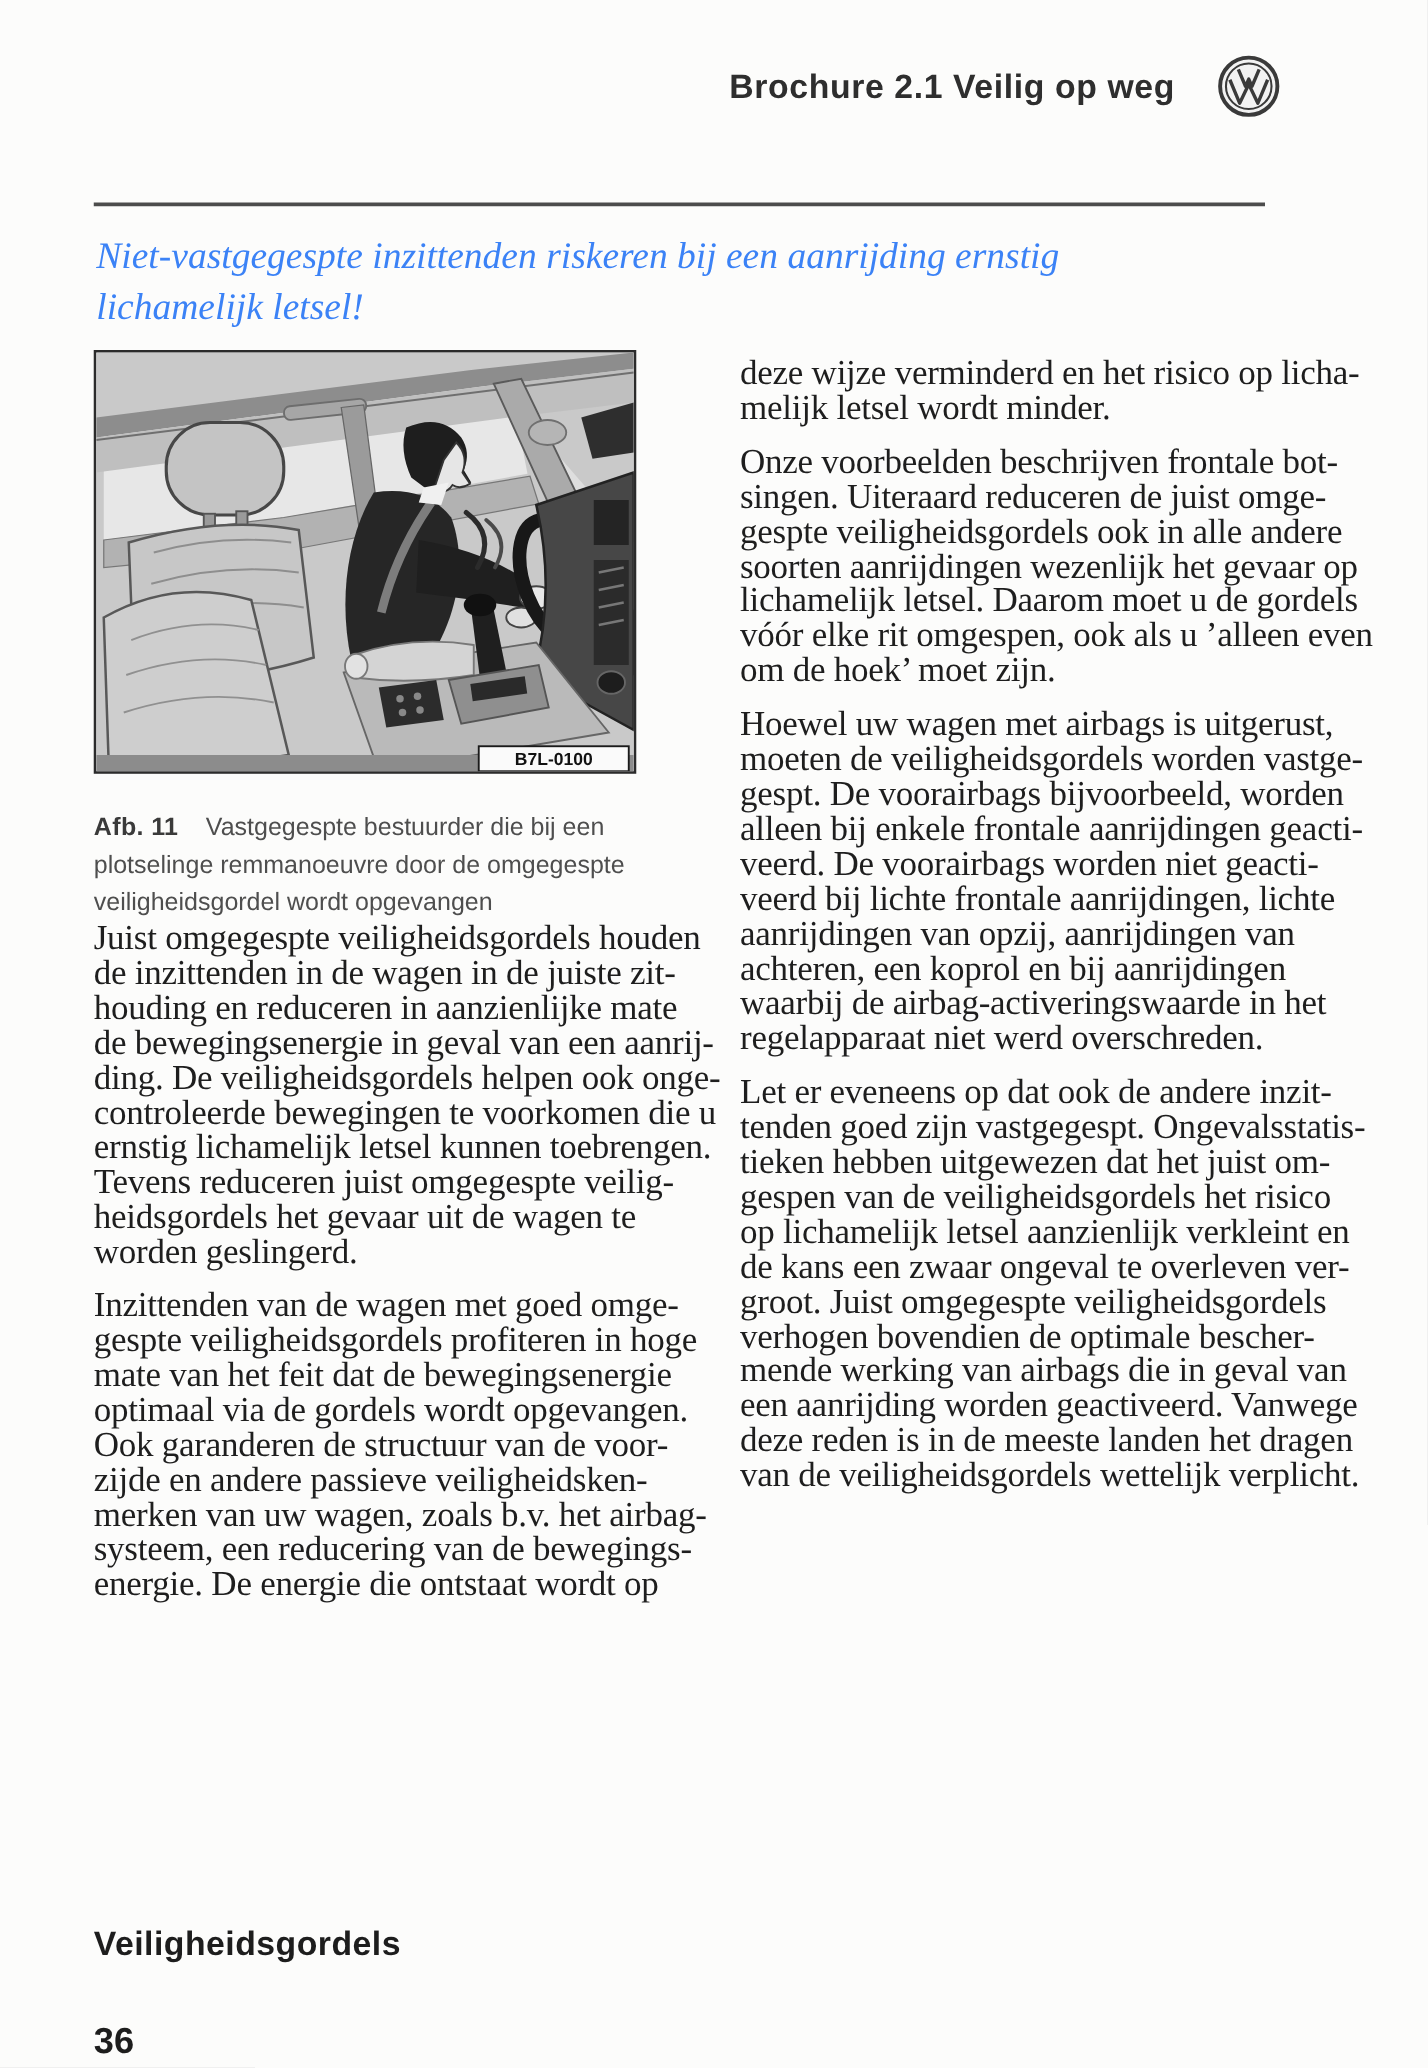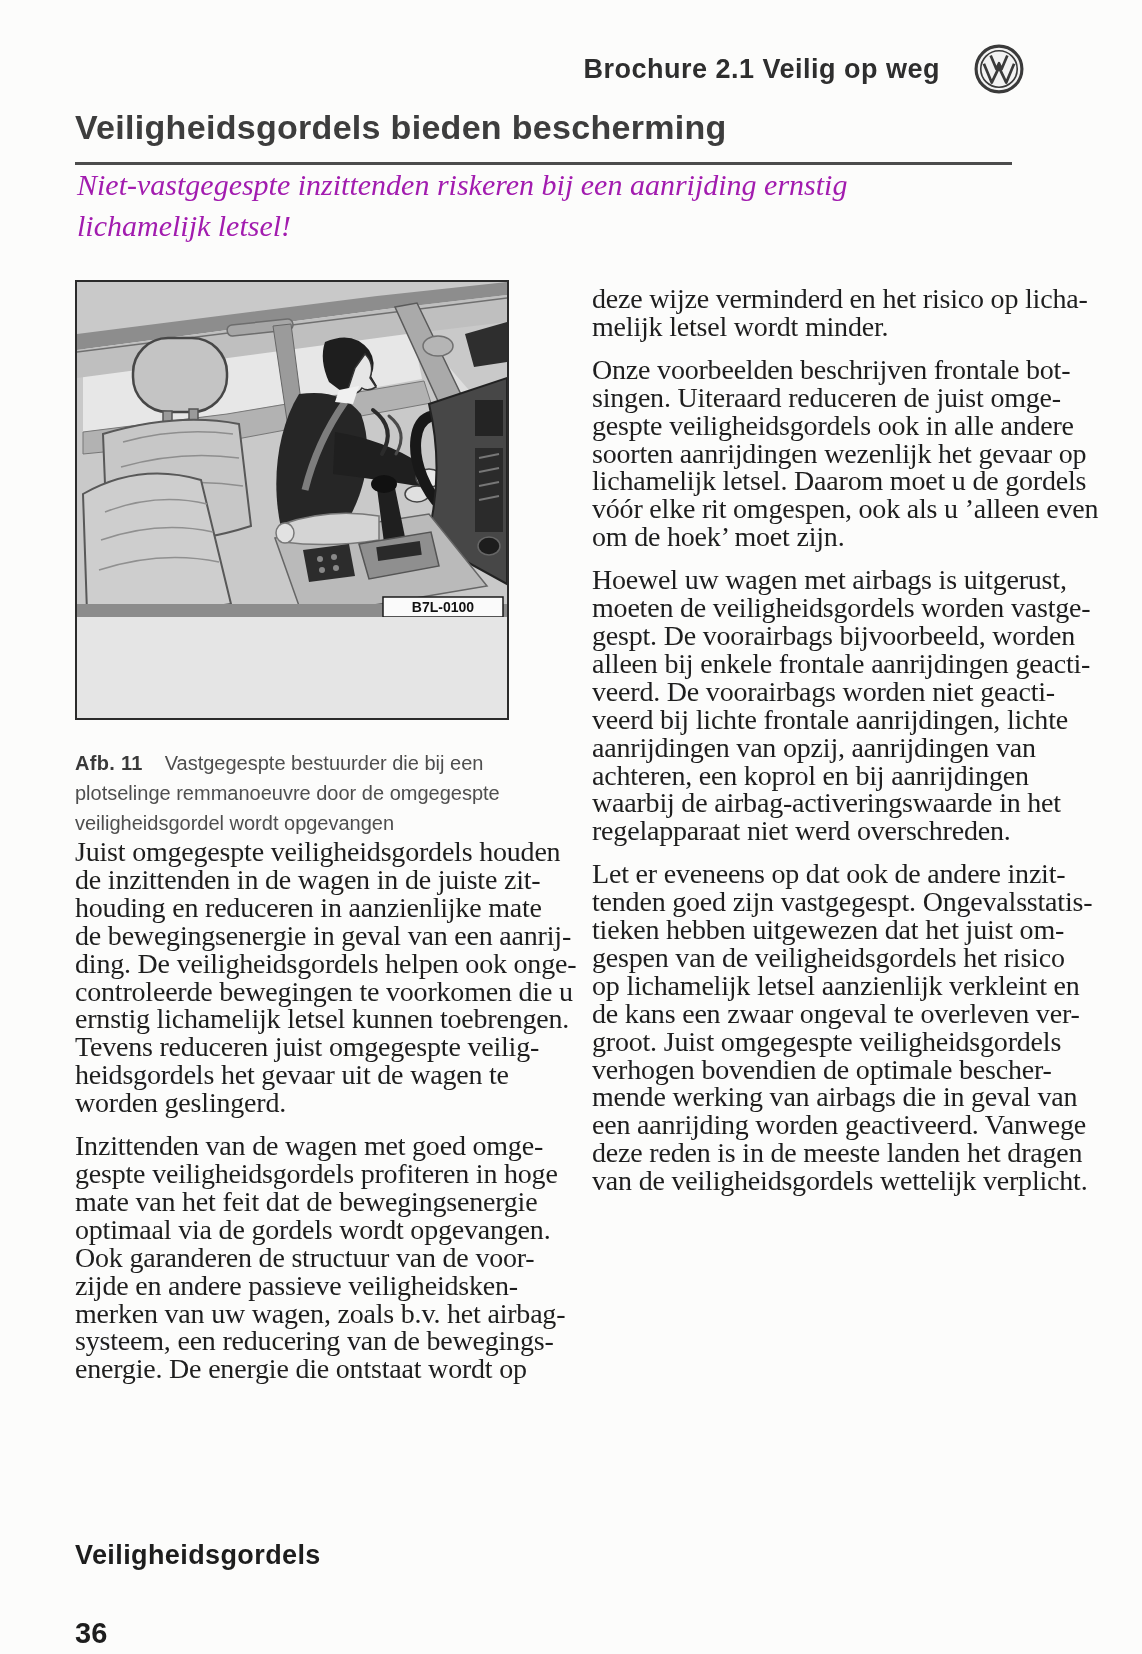--- a/index.html
+++ b/index.html
@@ -25,33 +25,33 @@
   .page-title{
     position:absolute;top:108px;left:75px;
     font-family:"Liberation Sans",sans-serif;font-weight:bold;
     font-size:34px;color:#3d3d3d;letter-spacing:.3px;
   }
   .title-rule{
     position:absolute;top:162px;left:75px;width:937px;height:3px;
     background:#4c4c4c;
   }
   .subtitle{
-    position:absolute;top:164px;left:77px;width:965px;
-    font-style:italic;font-size:30px;line-height:41px;color:#a21caf;
+    position:absolute;top:184px;left:77px;width:965px;
+    font-style:italic;font-size:30px;line-height:41px;color:#3b82f6;
     white-space:pre-line;
   }
   
   .columns{
     position:absolute;top:280px;left:75px;
     display:flex;gap:68px;align-items:flex-start;
   }
   .col-left{width:449px;}
   .col-right{width:432px;padding-top:5px;}
   .figure-frame{
-    width:434px;height:440px;border:2px solid #2b2b2b;box-sizing:border-box;
+    width:434px;height:339px;border:2px solid #2b2b2b;box-sizing:border-box;
     background:#e5e5e5;
   }
   .caption{
     margin:28px 0 0 0;
     font-family:"Liberation Sans",sans-serif;
     font-size:20px;line-height:30px;color:#4e4e4e;
     white-space:pre-line;
   }
   .caption b{color:#3a3a3a;margin-right:22px;letter-spacing:.3px;}
   .body-para{
@@ -80,21 +80,20 @@
     <span class="vw-logo">
       <svg viewBox="0 0 48 48" width="50" height="50">
         <circle cx="24" cy="24" r="22" fill="#f2f2f2" stroke="#3a3a3a" stroke-width="3"></circle>
         <circle cx="24" cy="24" r="17.5" fill="none" stroke="#3a3a3a" stroke-width="1.6"></circle>
         <path d="M16 11 L21.5 24 L24 18.5 L26.5 24 L32 11" fill="none" stroke="#3a3a3a" stroke-width="2.6" stroke-linejoin="round"></path>
         <path d="M9.5 19 L17 37 L24 22.5 L31 37 L38.5 19" fill="none" stroke="#3a3a3a" stroke-width="2.6" stroke-linejoin="round"></path>
       </svg>
     </span>
   </div>
 
-  <div class="page-title">Veiligheidsgordels bieden bescherming</div>
   <div class="title-rule"></div>
   <div class="subtitle">Niet-vastgegespte inzittenden riskeren bij een aanrijding ernstig
 lichamelijk letsel!</div>
 
   <div class="columns">
 
     <div class="col-left">
 
       <div class="figure-frame">
         <svg viewBox="0 0 430 335" width="430" height="335">

